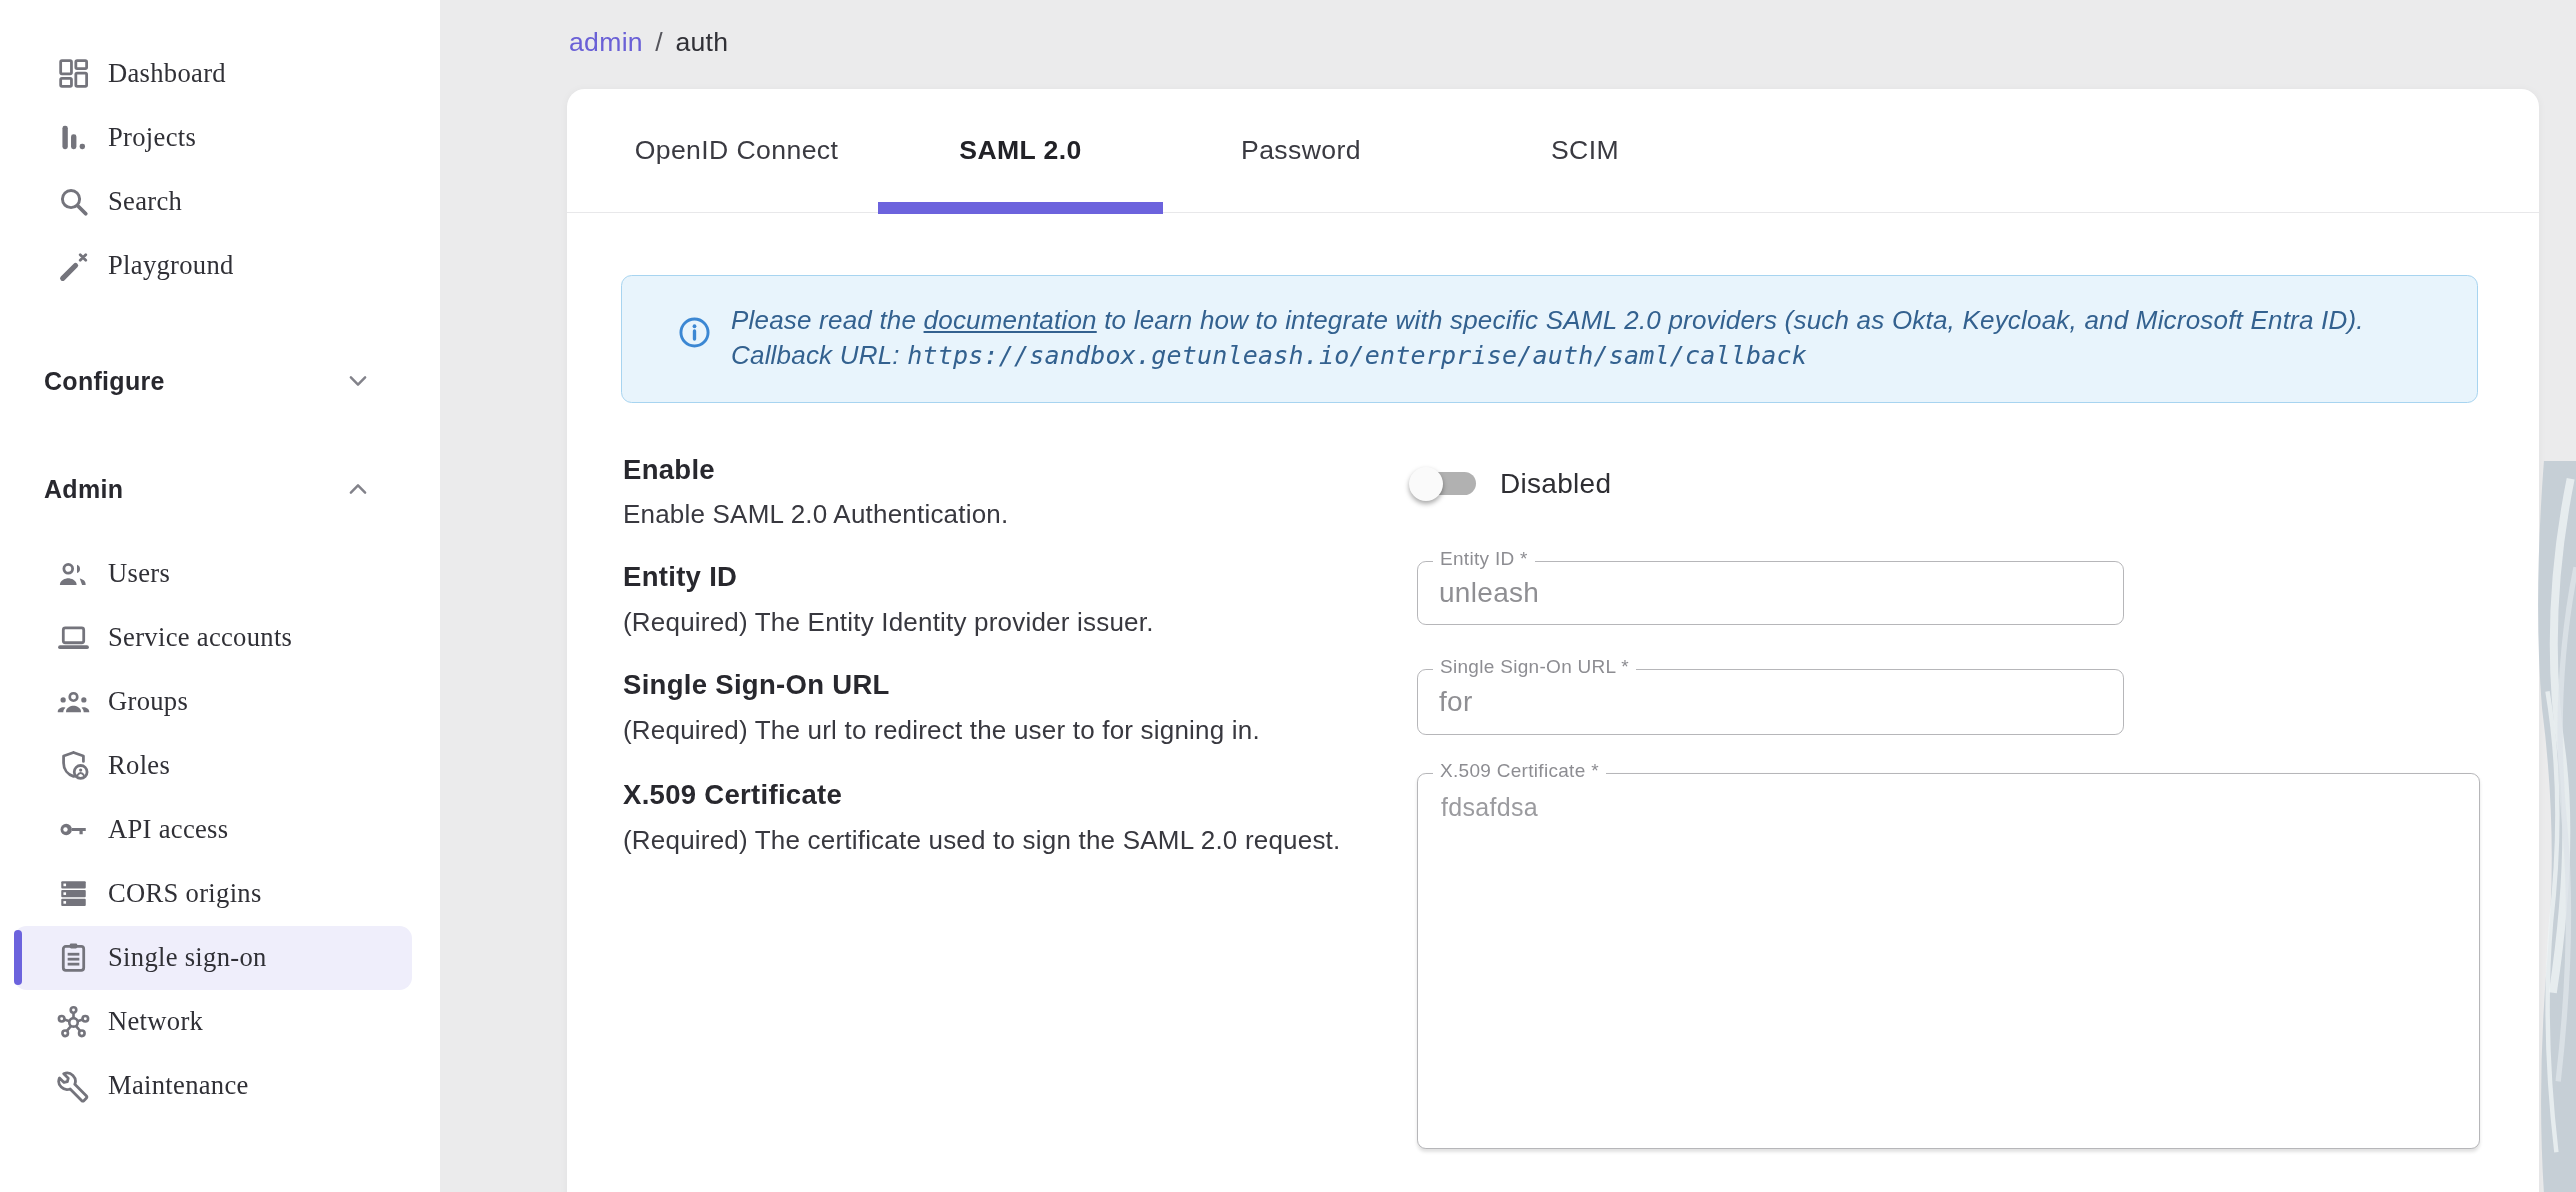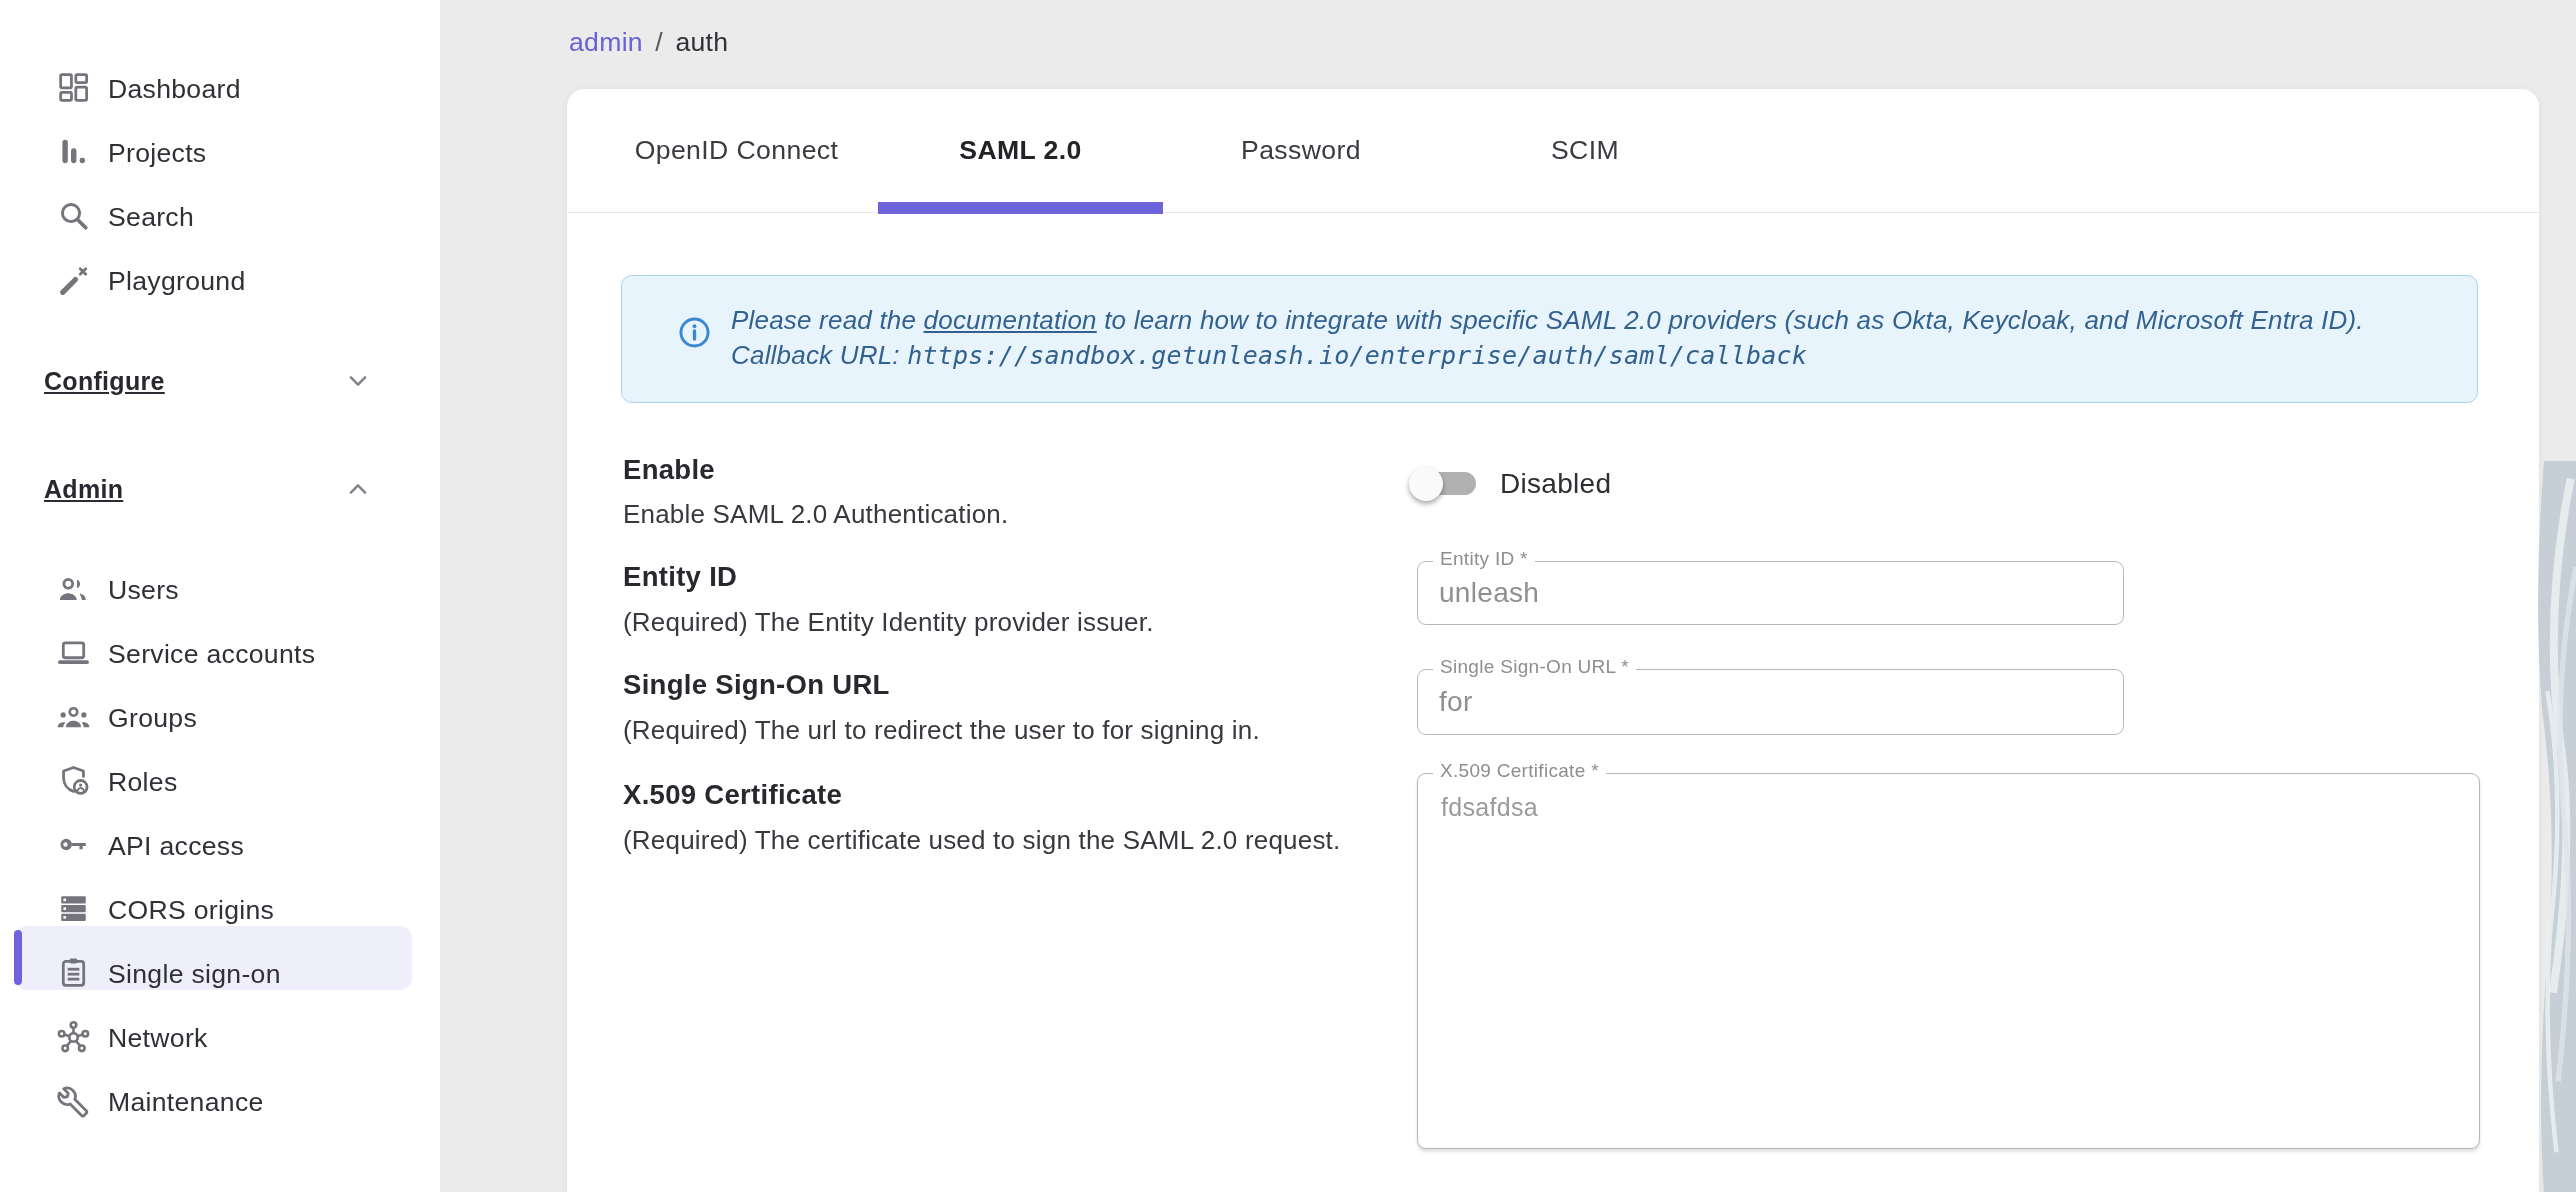--- a/index.html
+++ b/index.html
@@ -11,34 +11,34 @@
     overflow:hidden;
     color:#2b2b31;
   }
   
   .sidebar {
     position:absolute; left:0; top:0; width:440px; height:1192px;
     background:#ffffff; padding-top:41px; z-index:2;
   }
   .nav-item {
     position:relative; height:64px; margin:0 28px 0 14px;
-    display:flex; align-items:flex-end; padding-left:42px; gap:17px;
-    border-radius:12.4px; cursor:pointer;
+    display:flex; align-items:center; padding-left:42px; gap:17px;
+    border-radius:12.4px; cursor:pointer;font-family:Liberation Serif, serif;
   }
   .nav-item.active { background:#efeefb; }
   .nav-item.active::before {
     content:""; position:absolute; left:0; top:4.4px; bottom:4.4px; width:8px;
     border-radius:5.3px; background:#6c63dd;
   }
   .nav-icon { width:35px; height:35px; flex:0 0 35px; display:flex; align-items:center; justify-content:center; }
   .nav-icon svg { width:35px; height:35px; }
   .nav-label { font-size:26.6px; color:#303036; letter-spacing:0.3px; white-space:nowrap; }
   .section-header {
     height:50px; display:flex; align-items:center; justify-content:space-between;
-    padding:0 66px 0 44px; cursor:pointer;text-decoration:underline;
+    padding:0 66px 0 44px; cursor:pointer;
   }
   .section-header .section-label { font-size:25px; font-weight:bold; color:#28282e; letter-spacing:0.3px; }
   .section-header svg { width:32px; height:32px; }
   .sh-configure { margin-top:59px; }
   .sh-admin { margin-top:58px; }
   .admin-group { margin-top:27.5px; }
 
   
   .main { position:absolute; left:440px; top:0; right:0; bottom:0; }
   .breadcrumb { position:absolute; left:129px; top:26.6px; font-size:26.6px; letter-spacing:0.3px; }

